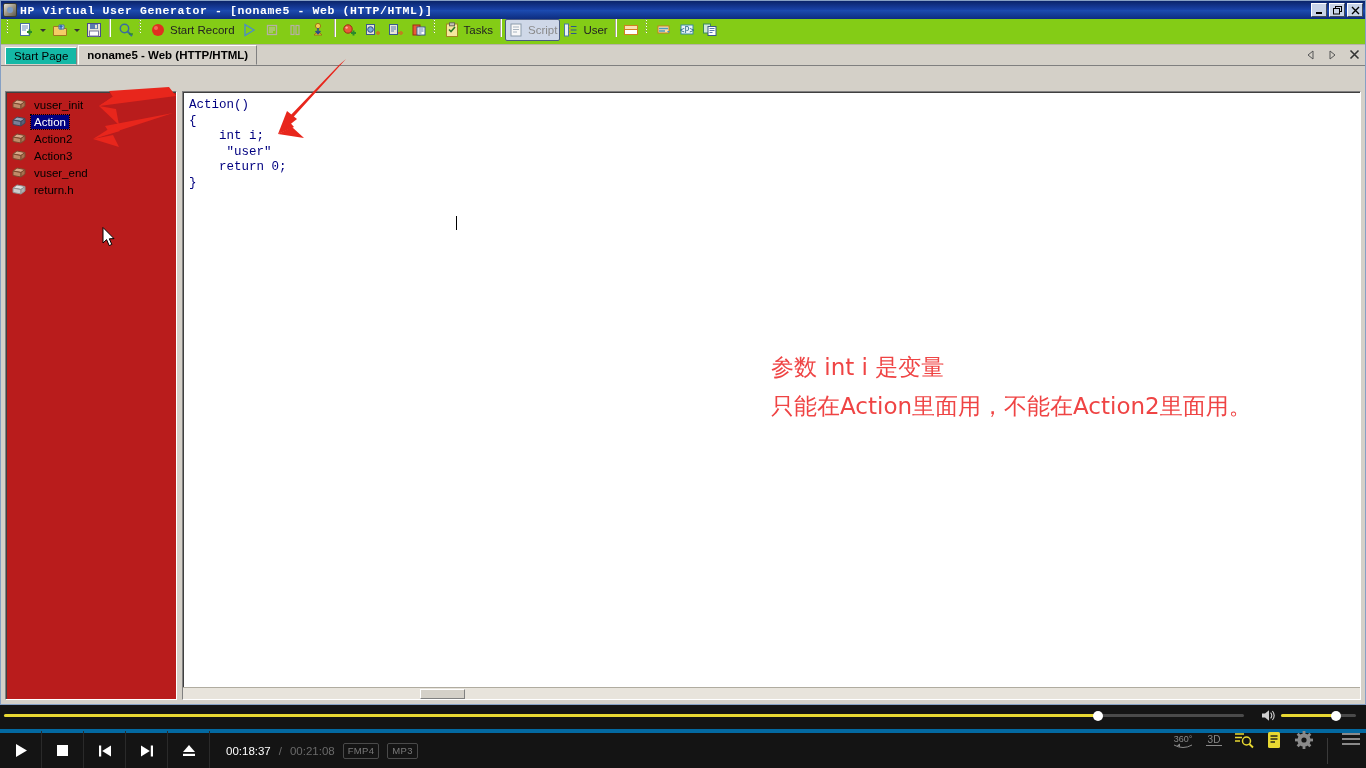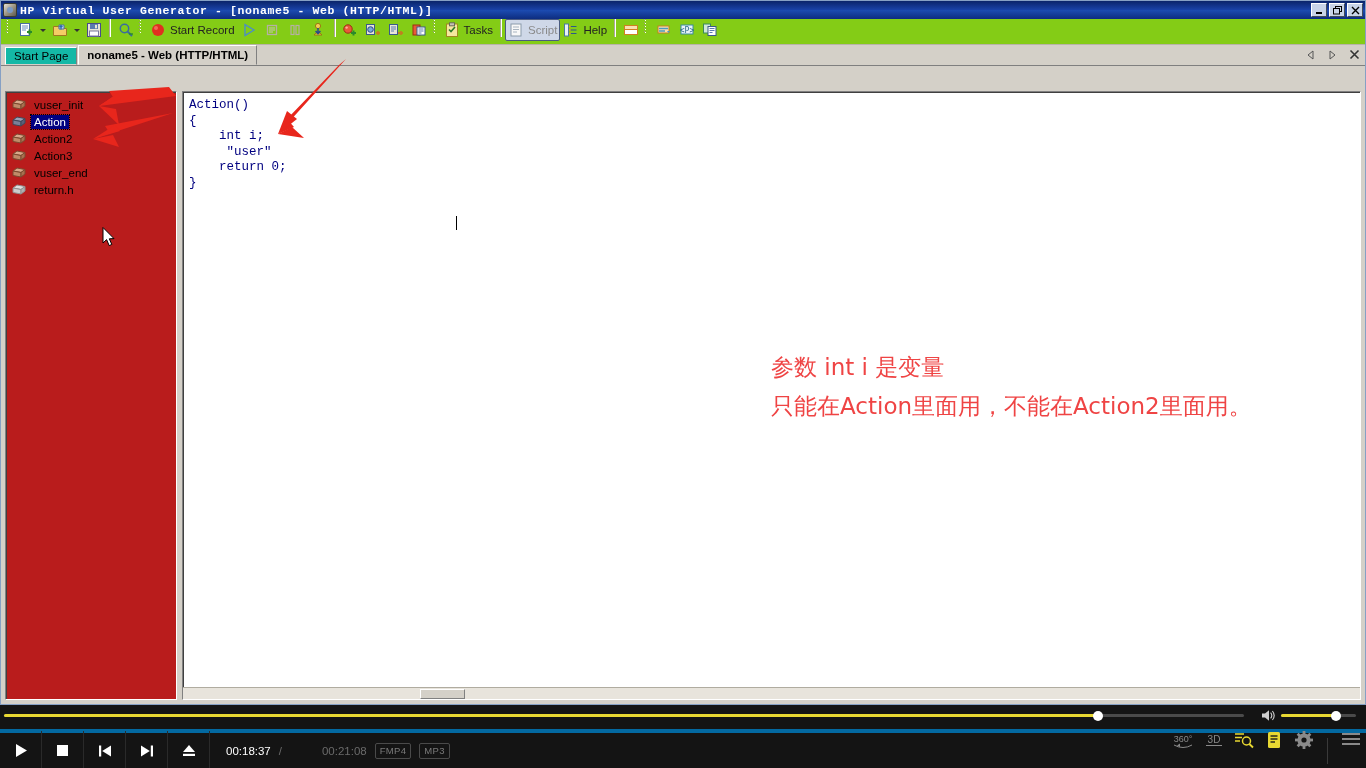--- a/index.html
+++ b/index.html
@@ -248,21 +248,21 @@
   .pbtn {
     width:42px; height:39px; display:flex;align-items:center;justify-content:center;
     border-right:1px solid #2a2a2a; cursor:pointer; flex:none;
   }
   #time-block {
     display:flex; align-items:center; gap:8px; margin-left:16px;
     font-family:"Liberation Sans", sans-serif; font-size:11.5px;
   }
   #t-cur { color:#ffffff; }
   #t-sep { color:#6a6a6a; }
-  #t-tot { color:#6a6a6a;margin-left:32px; }
+  #t-tot { color:#6a6a6a; }
   .fmt-badge {
     border:1px solid #4a4a4a; color:#7a7a7a;
     font-size:9.5px; padding:1.5px 4px; border-radius:2px;
     letter-spacing:.3px;
   }
   #right-tools { margin-left:auto; display:flex; align-items:center; }
   .rtool {
     width:30px;height:39px;display:flex;align-items:flex-start;justify-content:center;
     cursor:pointer; flex:none;text-decoration:underline;
   }
@@ -426,21 +426,21 @@
         <span class="lbl disabled" style="color:#8a8a8a">Script</span>
       </div>
       <div class="tb-btn">
         <svg class="ic" viewBox="0 0 16 16">
           <rect x="1.5" y="2" width="4" height="12" fill="#e8f0f8" stroke="#4a7aa0"></rect>
           <path d="M6.5 4.5h7M6.5 8h7M6.5 11.5h7" stroke="#2a5a8a"></path>
           <circle cx="6.8" cy="4.5" r="1" fill="#e8a020"></circle>
           <circle cx="6.8" cy="8" r="1" fill="#e8a020"></circle>
           <circle cx="6.8" cy="11.5" r="1" fill="#e8a020"></circle>
         </svg>
-        <span class="lbl">Help</span>
+        <span class="lbl">User</span>
       </div>
 
       <div class="tb-sep"></div>
 
       <div class="tb-btn">
         <svg class="ic" viewBox="0 0 16 16">
           <rect x="1.5" y="3.5" width="13" height="9" fill="#fff" stroke="#d08020"></rect>
           <rect x="1.5" y="3.5" width="13" height="4" fill="#fae0b0" stroke="#d08020"></rect>
         </svg>
       </div>

